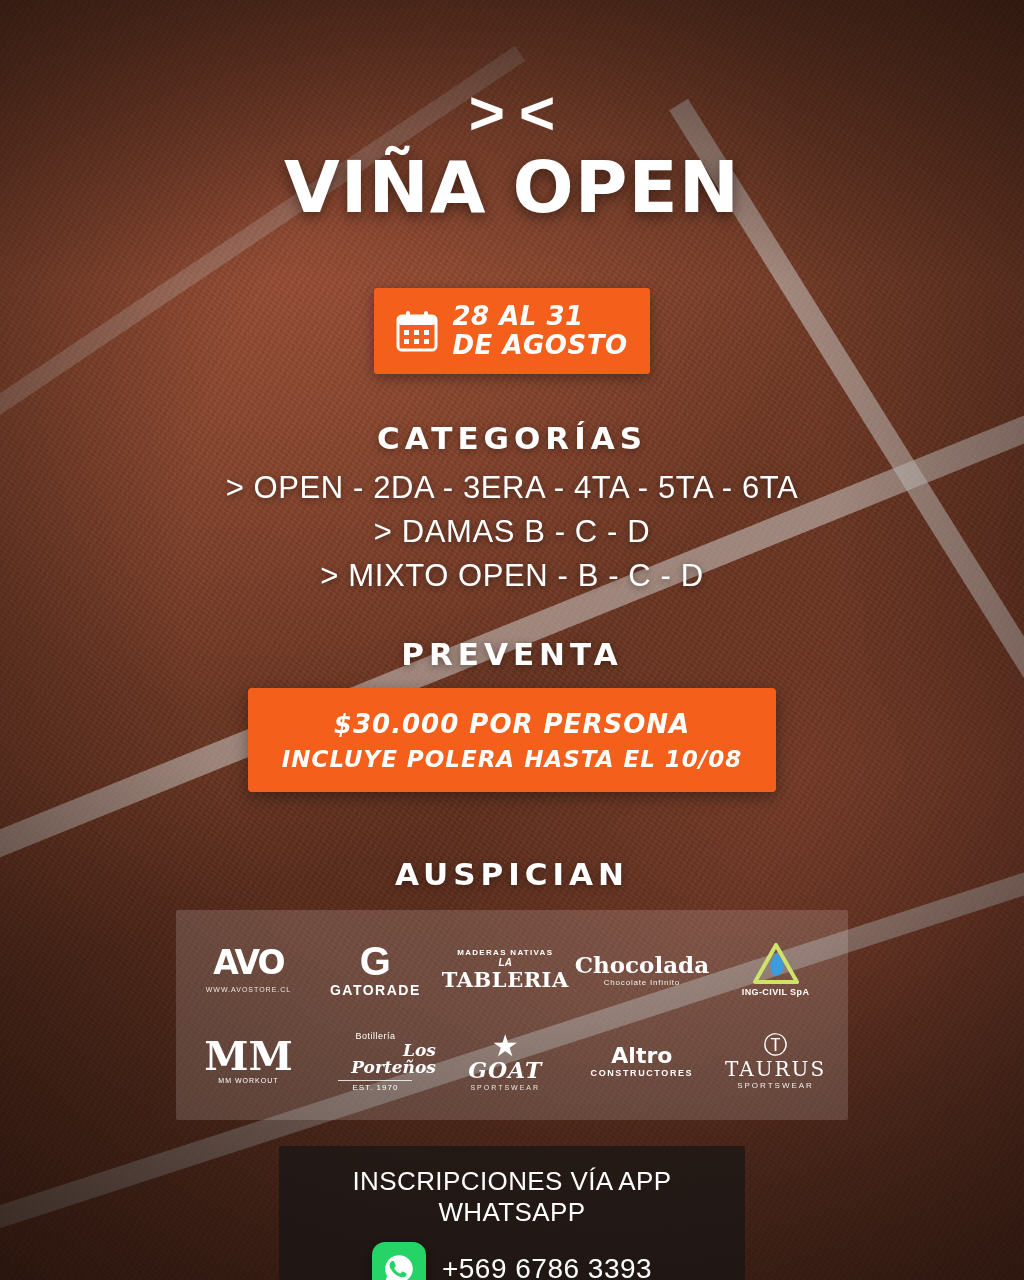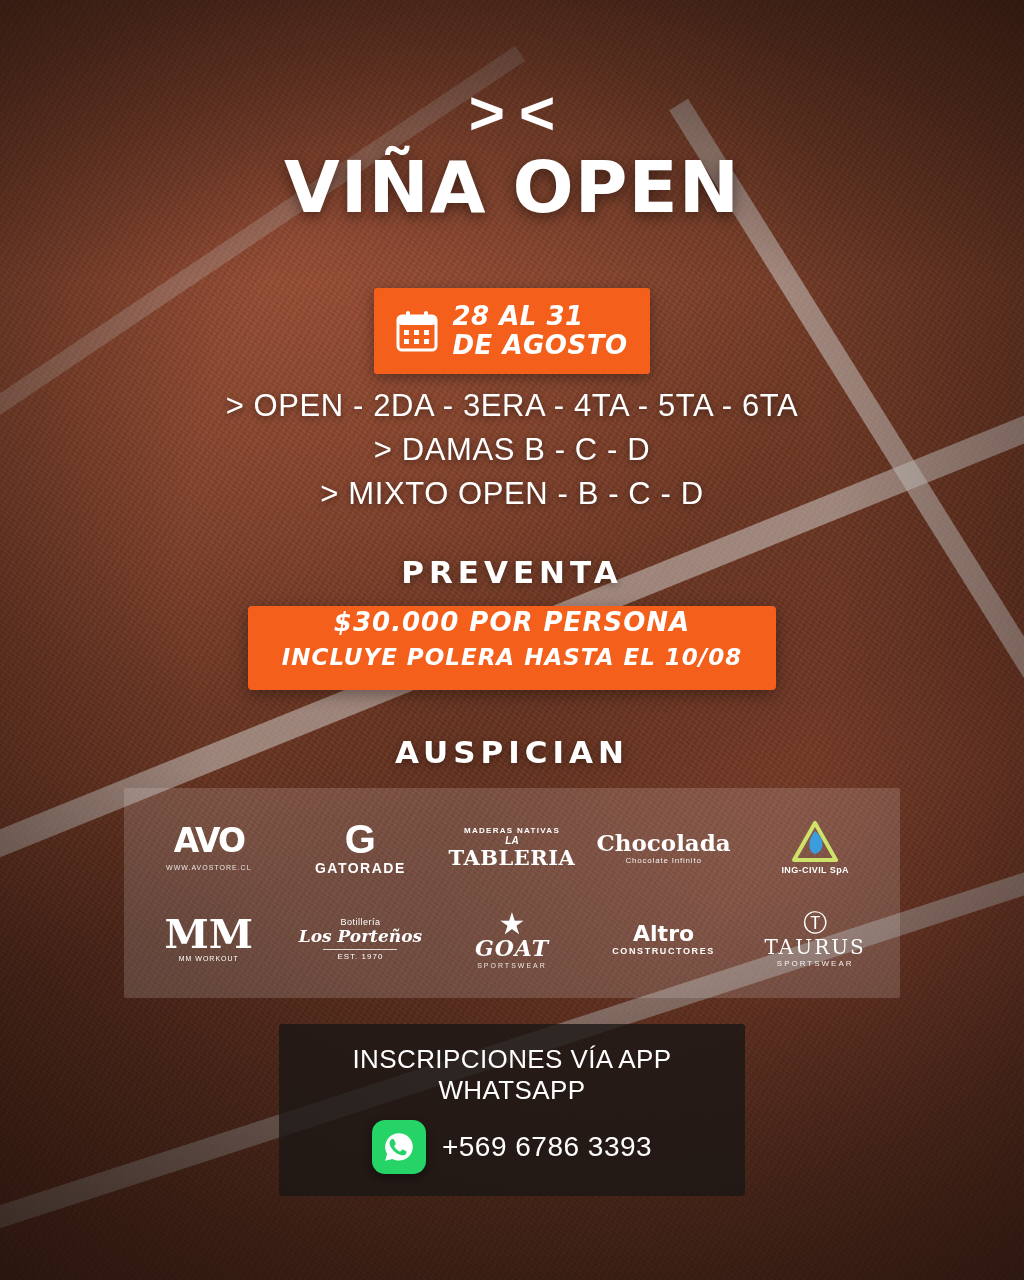--- a/index.html
+++ b/index.html
@@ -137,43 +137,43 @@
     line-height: 1.42;
     letter-spacing: .6px;
     text-shadow: 0 2px 7px rgba(0,0,0,0.45);
   }
 
   .preventa-title { margin-top: 38px; }
   .preventa-box {
     margin-top: 16px;
     background: #f4601b;
     border-radius: 4px;
-    padding: 0 34px 17px;
+    padding: 20px 34px 17px;
     box-shadow: 0 5px 16px rgba(0,0,0,0.35);
   }
   .pv-line1 {
     font-family: "DejaVu Sans", sans-serif;
     font-style: italic; font-weight: 700;
     font-size: 26px; letter-spacing: 1px;
     line-height: 1.3;
   }
   .pv-line1 b { font-weight: 900; }
   .pv-line2 {
     font-family: "DejaVu Sans", sans-serif;
     font-style: italic; font-weight: 700;
     font-size: 23px; letter-spacing: 1px;
     line-height: 1.35;
     margin-top: 2px;
   }
 
-  .auspician-title { margin-top: 44px; }
+  .auspician-title { margin-top: 64px; }
 
   .sponsors {
     margin-top: 18px;
-    width: 776px;
+    width: 672px;
     background: rgba(248,244,240,0.16);
     border-radius: 2px;
     padding: 16px 12px 14px;
     display: grid;
     grid-template-columns: repeat(5, 1fr);
     grid-auto-rows: 88px;
     align-items: center;
     justify-items: center;
     gap: 4px 6px;
   }
@@ -187,21 +187,21 @@
   .sp-tableria .top { font-size: 8px; letter-spacing: 1.3px; font-weight: 700; }
   .sp-tableria .mid { font-size: 10px; font-style: italic; font-weight: 700; margin-top: 1px; }
   .sp-tableria .big { font-family: "DejaVu Serif", serif; font-size: 21px; font-weight: 900; letter-spacing: .5px; margin-top: 1px; }
   .sp-choco .big { font-family: "DejaVu Serif", serif; font-size: 23px; font-weight: 700; }
   .sp-choco .sub { font-size: 8px; letter-spacing: .8px; margin-top: 3px; opacity: .9; }
   .sp-ing .tri { width: 46px; height: 42px; }
   .sp-ing .sub { font-size: 9px; font-weight: 700; letter-spacing: .4px; margin-top: 3px; }
   .sp-mm .glyph { font-family: "DejaVu Serif", serif; font-weight: 900; font-size: 40px; line-height: .8; }
   .sp-mm .sub { font-size: 7px; letter-spacing: 1px; margin-top: 5px; }
   .sp-bot .top { font-size: 9px; letter-spacing: .5px; }
-  .sp-bot .big { font-family: "DejaVu Serif", serif; font-style: italic; font-size: 17px; font-weight: 700; margin-top: 1px; }
+  .sp-bot .big { font-family: "DejaVu Serif", serif; font-style: italic; font-size: 17px; font-weight: 700; margin-top: 1px; text-align: right; }
   .sp-bot .rule { width: 74px; height: 1px; background: rgba(255,255,255,.8); margin: 4px 0 3px; }
   .sp-bot .bottom { font-size: 8px; letter-spacing: 1px; }
   .sp-goat .goat-head { font-size: 30px; line-height: .9; }
   .sp-goat .big { font-family: "DejaVu Serif", serif; font-style: italic; font-size: 22px; font-weight: 900; letter-spacing: 1px; }
   .sp-goat .sub { font-size: 7px; letter-spacing: 2px; margin-top: 3px; opacity: .85; }
   .sp-altro .big { font-family: "DejaVu Sans", sans-serif; font-size: 22px; font-weight: 700; }
   .sp-altro .sub { font-size: 9px; letter-spacing: 1.6px; font-weight: 700; margin-top: 2px; }
   .sp-taurus .bull { font-size: 24px; line-height: 1; }
   .sp-taurus .big { font-family: "DejaVu Serif", serif; font-size: 20px; letter-spacing: 2px; margin-top: 2px; }
   .sp-taurus .sub { font-size: 8px; letter-spacing: 2px; margin-top: 3px; opacity: .9; }
@@ -289,20 +289,21 @@
             </g>
           </svg>
         </span>
         <span class="pill-text">
           <span>28 AL 31</span>
           <span>DE AGOSTO</span>
         </span>
       </div>
     </div>
 
+    <div class="section-title">CATEGORÍAS</div>
     <div class="cat-list">
       <div class="cat-line">&gt; OPEN - 2DA - 3ERA - 4TA - 5TA - 6TA</div>
       <div class="cat-line">&gt; DAMAS B - C - D</div>
       <div class="cat-line">&gt; MIXTO OPEN - B - C - D</div>
     </div>
 
     <div class="section-title preventa-title">PREVENTA</div>
     <div class="preventa-box">
       <div class="pv-line1">
         <b>$30.000</b><span> POR PERSONA</span>

